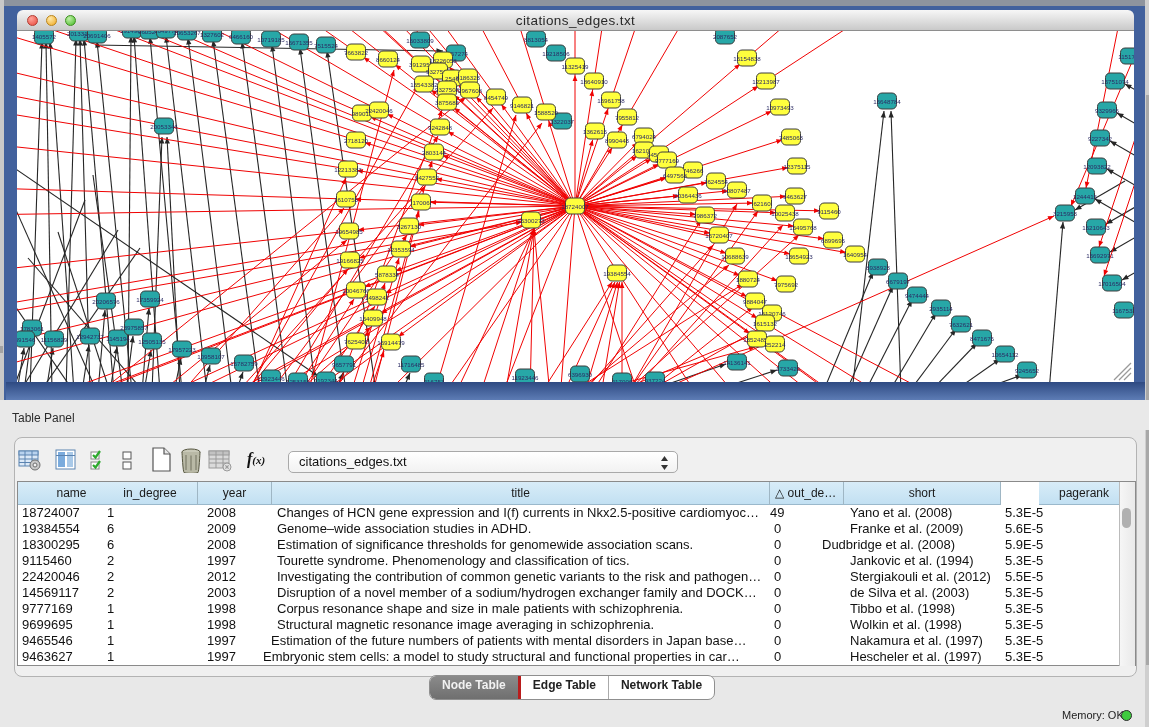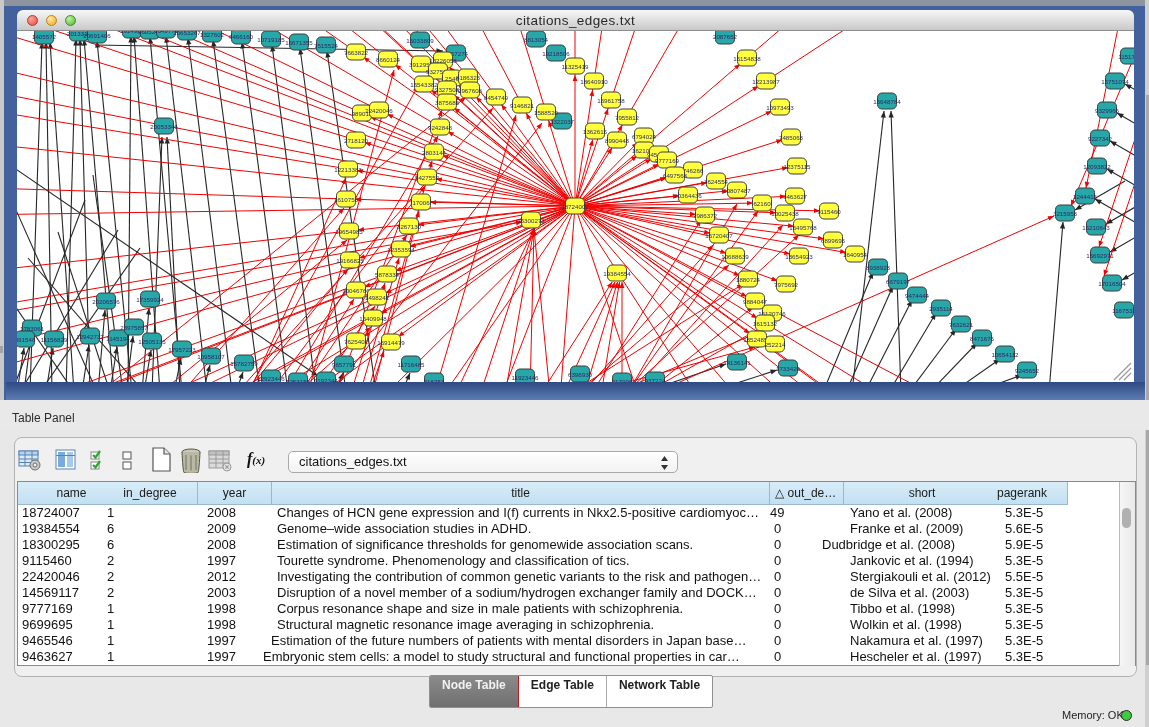--- a/index.html
+++ b/index.html
@@ -8,21 +8,21 @@
 .tl{position:absolute;top:14.5px;width:11px;height:11px;border-radius:50%}
 .title{position:absolute;top:13px;left:17px;width:1117px;text-align:center;font-size:13.5px;color:#282828;font-weight:400;letter-spacing:0.4px}
 .tp-head{position:absolute;left:0;top:400px;width:1149px;height:30px;background:#e9e9e9}
 .panel{position:absolute;left:14px;top:437px;width:1123px;height:240px;background:#f0f0f0;border:1px solid #b3b3b3;border-radius:8px}
 .combo{position:absolute;left:288px;top:451px;width:390px;height:22px;background:linear-gradient(#ffffff,#f2f2f2);border:1px solid #a9a9a9;border-radius:5px;font-size:13px;color:#111;line-height:20px;padding-left:10px}
 .tbl{position:absolute;left:17px;top:481px;width:1119px;height:185px;background:#fff;border:1px solid #8a8a8a}
 .th{position:absolute;top:482px;height:23px;background:linear-gradient(#d8ecf8,#c2e0f2);border-right:1px solid #9fb6c4;border-bottom:1px solid #9ab8cb;font-size:12px;color:#1a1a1a;text-align:center;line-height:23px}
 .trow{position:absolute;height:16px;font-size:13px;color:#111}
 .trow span{position:absolute;white-space:nowrap;line-height:16px}
 .ell{overflow:hidden;text-overflow:clip}
-.tabs{position:absolute;left:429px;top:675px;height:33px;display:flex;border:1px solid #8f8f8f;border-radius:2px;overflow:hidden;background:#fff}
+.tabs{position:absolute;left:429px;top:675px;height:25px;display:flex;border:1px solid #8f8f8f;border-radius:7px;overflow:hidden;background:#fff}
 .tab{font-size:12px;color:#222;padding:0 12px;line-height:18px;font-weight:700}
 .tabsel{background:linear-gradient(#8b8b8b,#6f6f6f);color:#f2f2f2}
 .sb{position:absolute;left:1119px;top:482px;width:16px;height:184px;background:linear-gradient(90deg,#f6f6f6,#e9e9e9);border-left:1px solid #bbb}
 .thumb{position:absolute;left:1122px;top:508px;width:9px;height:20px;background:#b0b0b0;border-radius:5px}
 </style></head><body>
 <div style="position:absolute;left:0;top:0;width:1149px;height:6px;background:#8e949e"></div>
 <div style="position:absolute;left:0;top:0;width:4px;height:400px;background:#c9c9c9"></div>
 <div class="frame"></div>
 <div class="framebot"></div>
 <div style="position:absolute;left:1145px;top:0;width:4px;height:727px;background:#cfcfcf"></div>
@@ -753,21 +753,21 @@
 <path d="M4.5 1L8 6H1z" fill="#333"></path>
       <path d="M4.5 15L8 10H1z" fill="#333"></path>
     </svg></div>
 <div class="tbl"></div>
 <div class="th" style="left:18px;width:108px">name</div>
 <div class="th" style="left:103px;width:95px">in_degree</div>
 <div class="th" style="left:198px;width:74px">year</div>
 <div class="th" style="left:272px;width:498px">title</div>
 <div class="th" style="left:770px;width:74px;text-align:left;padding-left:5px">△ out_de…</div>
 <div class="th" style="left:844px;width:157px">short</div>
-<div class="th" style="left:977px;width:91px">pagerank</div>
+<div class="th" style="left:1039px;width:91px">pagerank</div>
 <div class="trow" style="top:505px">
 <span style="left:22px">18724007</span>
     <span style="left:107px">1</span>
 <span style="left:207px">2008</span>
     <span style="left:277px;width:488px" class="ell">Changes of HCN gene expression and I(f) currents in Nkx2.5-positive cardiomyoc…</span>
 <span style="left:770px">49</span>
     <span style="left:850px">Yano et al. (2008)</span>
 <span style="left:1005px">5.3E-5</span>
   </div>
 <div class="trow" style="top:521px">
@@ -848,16 +848,16 @@
 <span style="left:207px">1997</span>
     <span style="left:263px;width:488px" class="ell">Embryonic stem cells: a model to study structural and functional properties in car…</span>
 <span style="left:774px">0</span>
     <span style="left:850px">Hescheler et al. (1997)</span>
 <span style="left:1005px">5.3E-5</span>
   </div>
 <div class="sb"></div>
 <div class="thumb"></div>
 <div class="tabs">
     <div class="tab tabsel">Node Table</div>
-    <div class="tab" style="border-left:1px solid #b91c1c">Edge Table</div>
+    <div class="tab" style="border-left:3px solid #b91c1c">Edge Table</div>
     <div class="tab" style="border-left:1px solid #aaa">Network Table</div>
   </div>
 <div style="position:absolute;left:1062px;top:709px;font-size:11px;color:#222">Memory: OK</div>
 <div style="position:absolute;left:1121px;top:710px;width:11px;height:11px;border-radius:50%;background:#3ecb3e;border:1.5px solid #2c2c2c"></div>
 </body></html>

